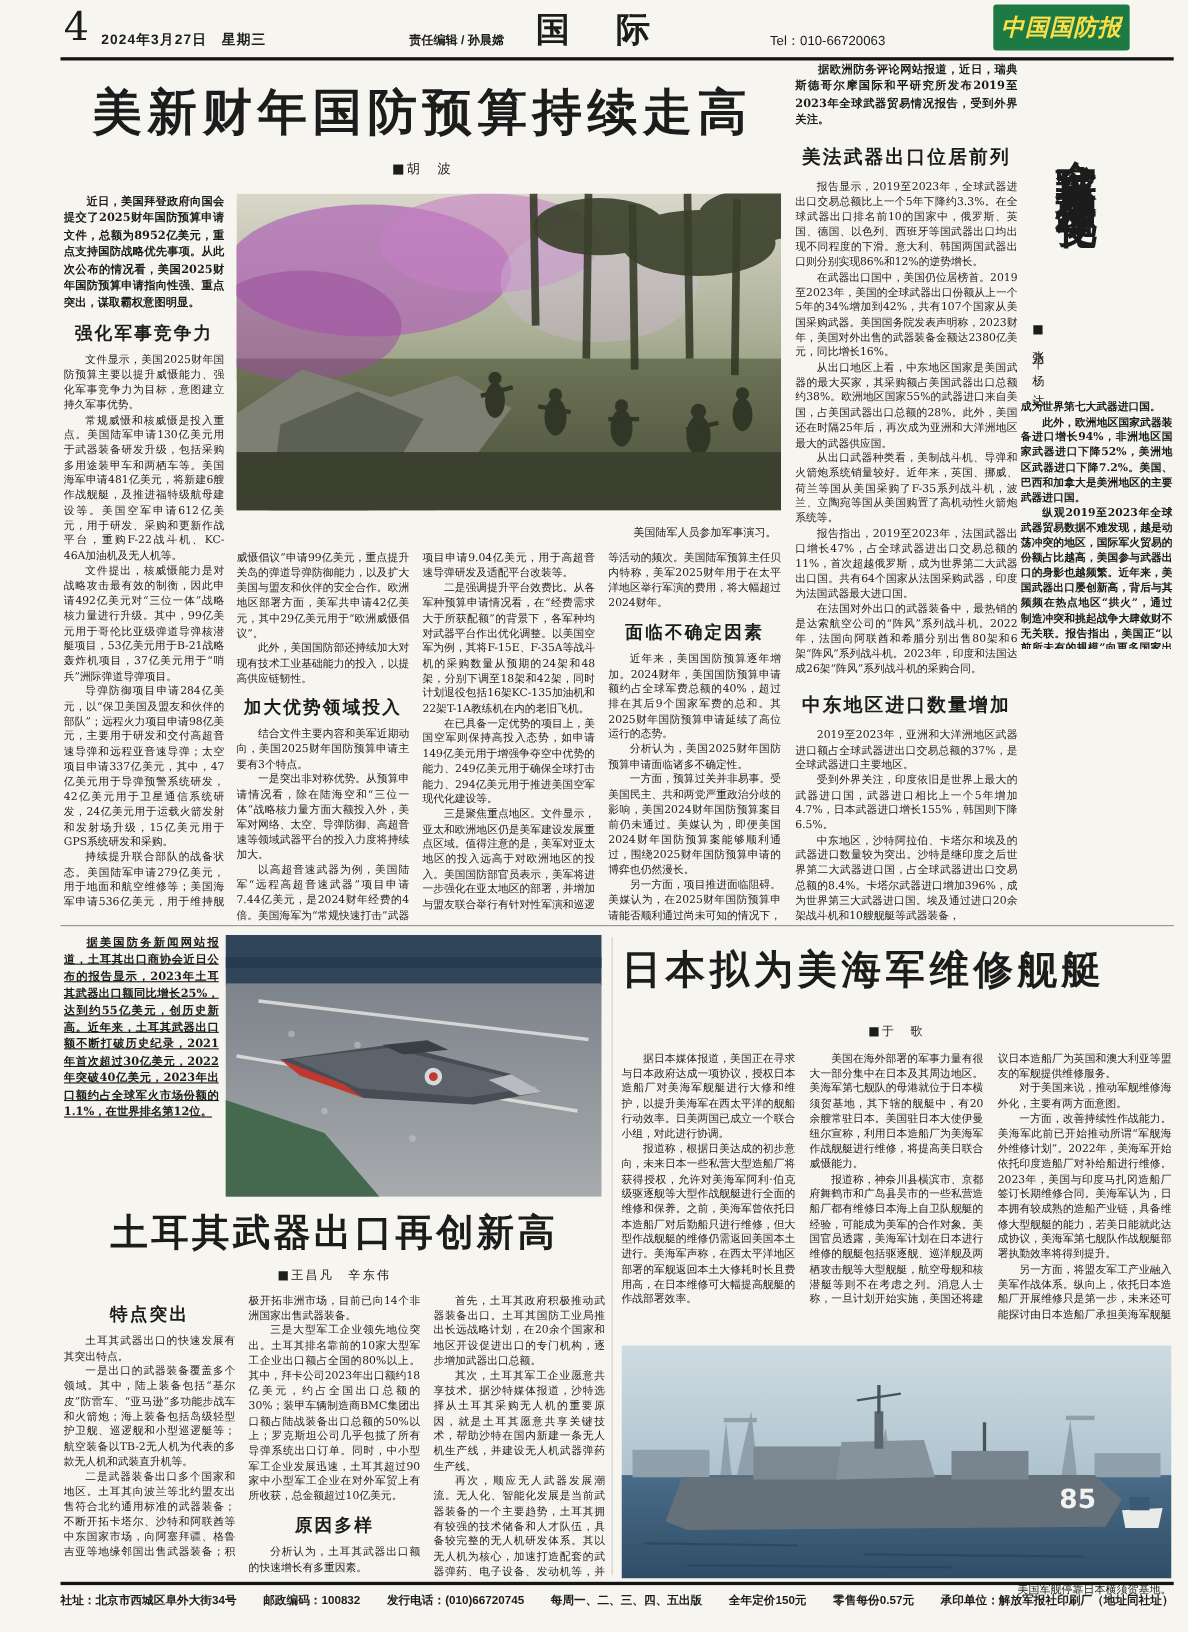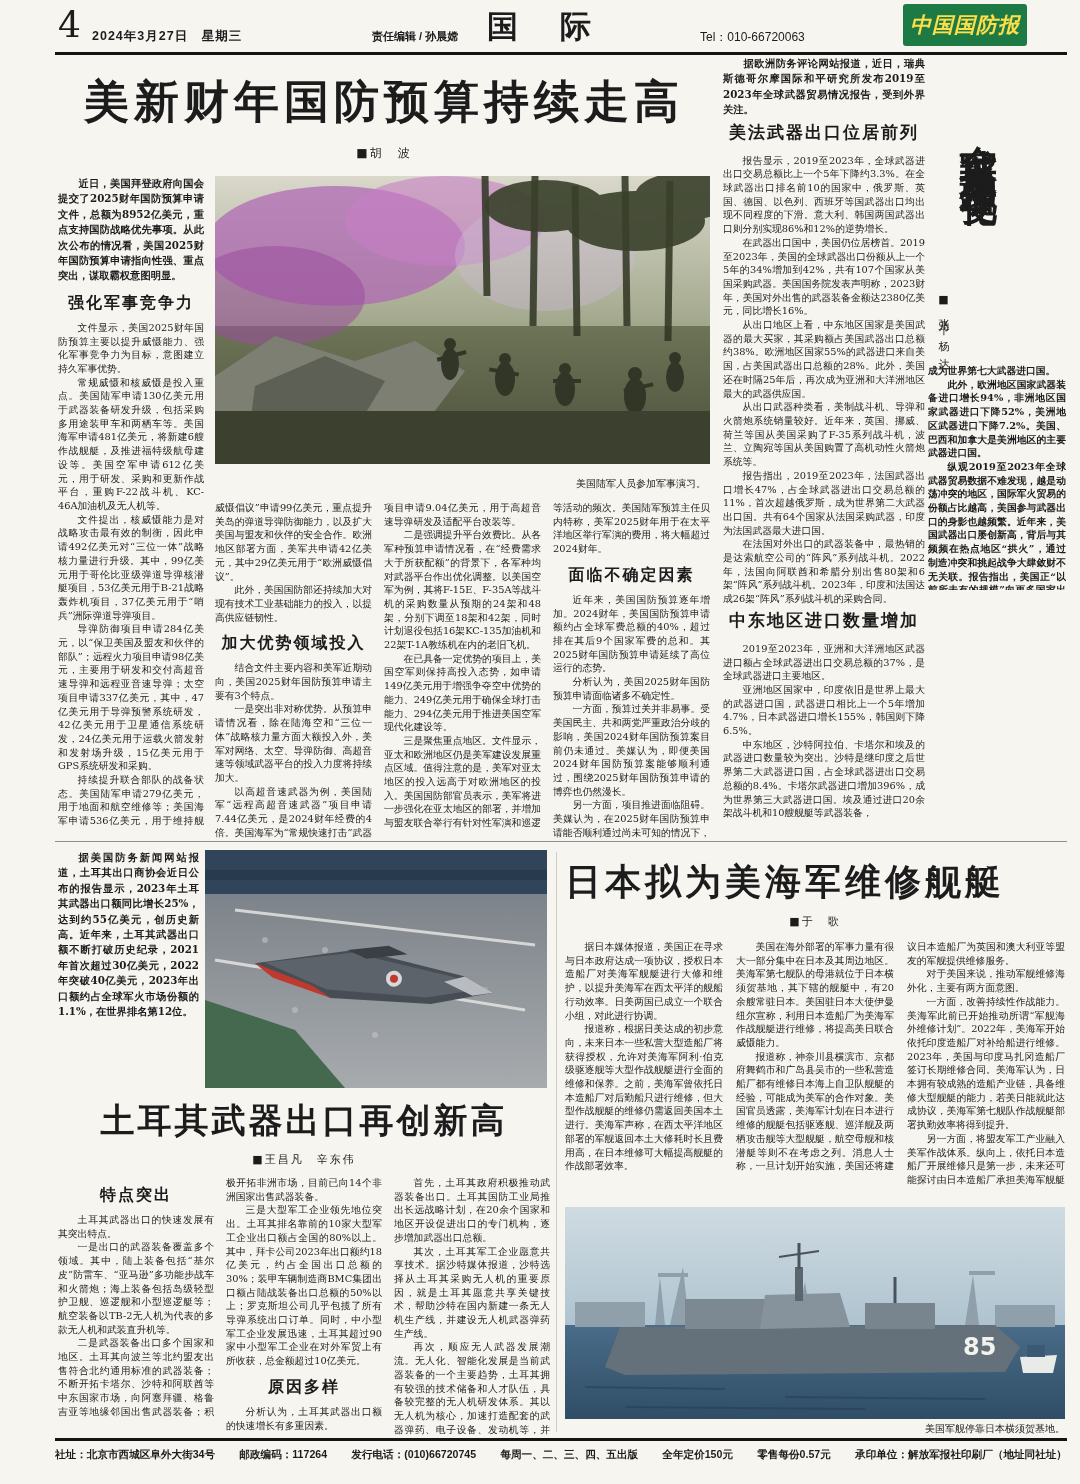--- a/index.html
+++ b/index.html
@@ -30,45 +30,45 @@
          text-align:center;letter-spacing:5px;margin:14px 0 0;white-space:nowrap;}
   .us-byline{margin-top:13px;}
   .us-body{margin-top:14px;display:flex;gap:11px;}
   .us-col1{width:146px;height:652px;overflow:hidden;}
   .us-right{width:495px;}
   .photo-us{width:495px;height:288px;display:block;}
   .us-cap{padding:3px 4px 0 0;}
   .us-flow{margin-top:7px;height:340px;overflow:hidden;column-count:3;column-gap:12px;column-fill:auto;}
   
   .fr-art{left:723px;top:56px;width:202px;height:782px;overflow:hidden;}
-  .fr-art .sh{font-size:17px;margin:3px 0 10px;}
+  .fr-art .sh{font-size:17px;margin:13px 0 10px;}
   
   .gl-block{left:928px;top:58px;width:140px;height:780px;}
   .gl-row{display:flex;}
   .gl-byline{writing-mode:vertical-rl;font-size:11px;padding-top:235px;width:22px;letter-spacing:3px;}
   .gl-head{writing-mode:vertical-rl;font-family:"Liberation Sans",sans-serif;font-weight:bold;
            font-size:37px;line-height:1.08;letter-spacing:4px;padding-top:58px;margin-left:8px;}
   .gl-cont{margin-top:12px;width:138px;height:226px;overflow:hidden;font-weight:bold;}
   
   .mid-rule{left:55px;top:841px;width:1012px;height:1px;background:#8f8f8f;}
   .v-rule{left:556px;top:852px;width:1px;height:580px;background:#cfccc6;}
   
   .tk-art{left:58px;top:850px;width:492px;}
-  .tk-top{display:flex;gap:6px;}
+  .tk-top{display:flex;gap:6px;text-decoration:underline;}
   .tk-intro{width:141px;height:238px;overflow:hidden;}
   .photo-drone{width:342px;height:238px;display:block;}
   .tk-h1{font-family:"DejaVu Serif",serif;font-weight:bold;font-size:34px;text-align:center;
          letter-spacing:3px;margin:10px 0 0;white-space:nowrap;}
   .tk-byline{margin-top:8px;font-size:11px;}
   .tk-body{margin-top:9px;column-count:3;column-gap:12px;column-fill:auto;height:264px;overflow:hidden;}
   
   .jp-art{left:565px;top:852px;width:500px;}
   .jp-h1{font-family:"DejaVu Serif",serif;font-weight:bold;font-size:36px;
          letter-spacing:4px;margin:6px 0 0;white-space:nowrap;}
-  .jp-byline{margin-top:7px;font-size:11px;}
+  .jp-byline{margin-top:23px;font-size:11px;}
   .jp-body{margin-top:11px;column-count:3;column-gap:13px;column-fill:auto;height:260px;overflow:hidden;}
   .photo-ship{width:500px;height:212px;display:block;margin-top:7px;}
   .jp-cap{margin-top:3px;}
   
   .footer{left:55px;top:1438px;width:1012px;border-top:3px solid #141414;padding-top:7px;
           display:flex;justify-content:space-between;font-family:"Liberation Sans",sans-serif;
           font-weight:bold;font-size:10.6px;white-space:nowrap;}
 </style>
 </head>
 <body>
@@ -195,21 +195,21 @@
         <p class="para">在武器出口国中，美国仍位居榜首。2019至2023年，美国的全球武器出口份额从上一个5年的34%增加到42%，共有107个国家从美国采购武器。美国国务院发表声明称，2023财年，美国对外出售的武器装备金额达2380亿美元，同比增长16%。</p>
         <p class="para">从出口地区上看，中东地区国家是美国武器的最大买家，其采购额占美国武器出口总额约38%。欧洲地区国家55%的武器进口来自美国，占美国武器出口总额的28%。此外，美国还在时隔25年后，再次成为亚洲和大洋洲地区最大的武器供应国。</p>
         <p class="para">从出口武器种类看，美制战斗机、导弹和火箭炮系统销量较好。近年来，英国、挪威、荷兰等国从美国采购了F-35系列战斗机，波兰、立陶宛等国从美国购置了高机动性火箭炮系统等。</p>
         <p class="para">报告指出，2019至2023年，法国武器出口增长47%，占全球武器进出口交易总额的11%，首次超越俄罗斯，成为世界第二大武器出口国。共有64个国家从法国采购武器，印度为法国武器最大进口国。</p>
         <p class="para">在法国对外出口的武器装备中，最热销的是达索航空公司的“阵风”系列战斗机。2022年，法国向阿联酋和希腊分别出售80架和6架“阵风”系列战斗机。2023年，印度和法国达成26架“阵风”系列战斗机的采购合同。</p>
       </div>
     <h2 class="sh">中东地区进口数量增加</h2>
     <div>
 
     <p class="para">2019至2023年，亚洲和大洋洲地区武器进口额占全球武器进出口交易总额的37%，是全球武器进口主要地区。</p>
-        <p class="para">亚洲地区国家中，印度依旧是世界上最大的武器进口国，武器进口相比上一个5年增加4.7%，日本武器进口增长155%，韩国则下降6.5%。</p>
+        <p class="para">受到外界关注，印度依旧是世界上最大的武器进口国，武器进口相比上一个5年增加4.7%，日本武器进口增长155%，韩国则下降6.5%。</p>
         <p class="para">中东地区，沙特阿拉伯、卡塔尔和埃及的武器进口数量较为突出。沙特是继印度之后世界第二大武器进口国，占全球武器进出口交易总额的8.4%。卡塔尔武器进口增加396%，成为世界第三大武器进口国。埃及通过进口20余架战斗机和10艘舰艇等武器装备，</p>
       </div>
   </div>
 
   <div class="abs gl-block">
     <div class="gl-row">
       <div class="gl-byline">■张乃千　杨　达</div>
       <div class="gl-head">全球军火市场格局出现变化</div>
     </div>
     <div class="gl-cont">
@@ -346,16 +346,16 @@
           <line x1="220" y1="190" x2="420" y2="192"></line>
         <line x1="60" y1="200" x2="300" y2="202"></line>
       </g>
     </svg>
     <p class="cap jp-cap">美国军舰停靠日本横须贺基地。</p>
   </div>
 
   <div class="abs footer">
     <div style="display:contents;">
       
-    <span>社址：北京市西城区阜外大街34号</span><span>邮政编码：117264</span><span>发行电话：(010)66720745</span><span>每周一、二、三、四、五出版</span><span>全年定价150元</span><span>零售每份0.57元</span><span>承印单位：解放军报社印刷厂（地址同社址）</span></div>
+    <span>社址：北京市西城区阜外大街34号</span><span>邮政编码：100832</span><span>发行电话：(010)66720745</span><span>每周一、二、三、四、五出版</span><span>全年定价150元</span><span>零售每份0.57元</span><span>承印单位：解放军报社印刷厂（地址同社址）</span></div>
   </div>
 
 </div>
 
 </body></html>

